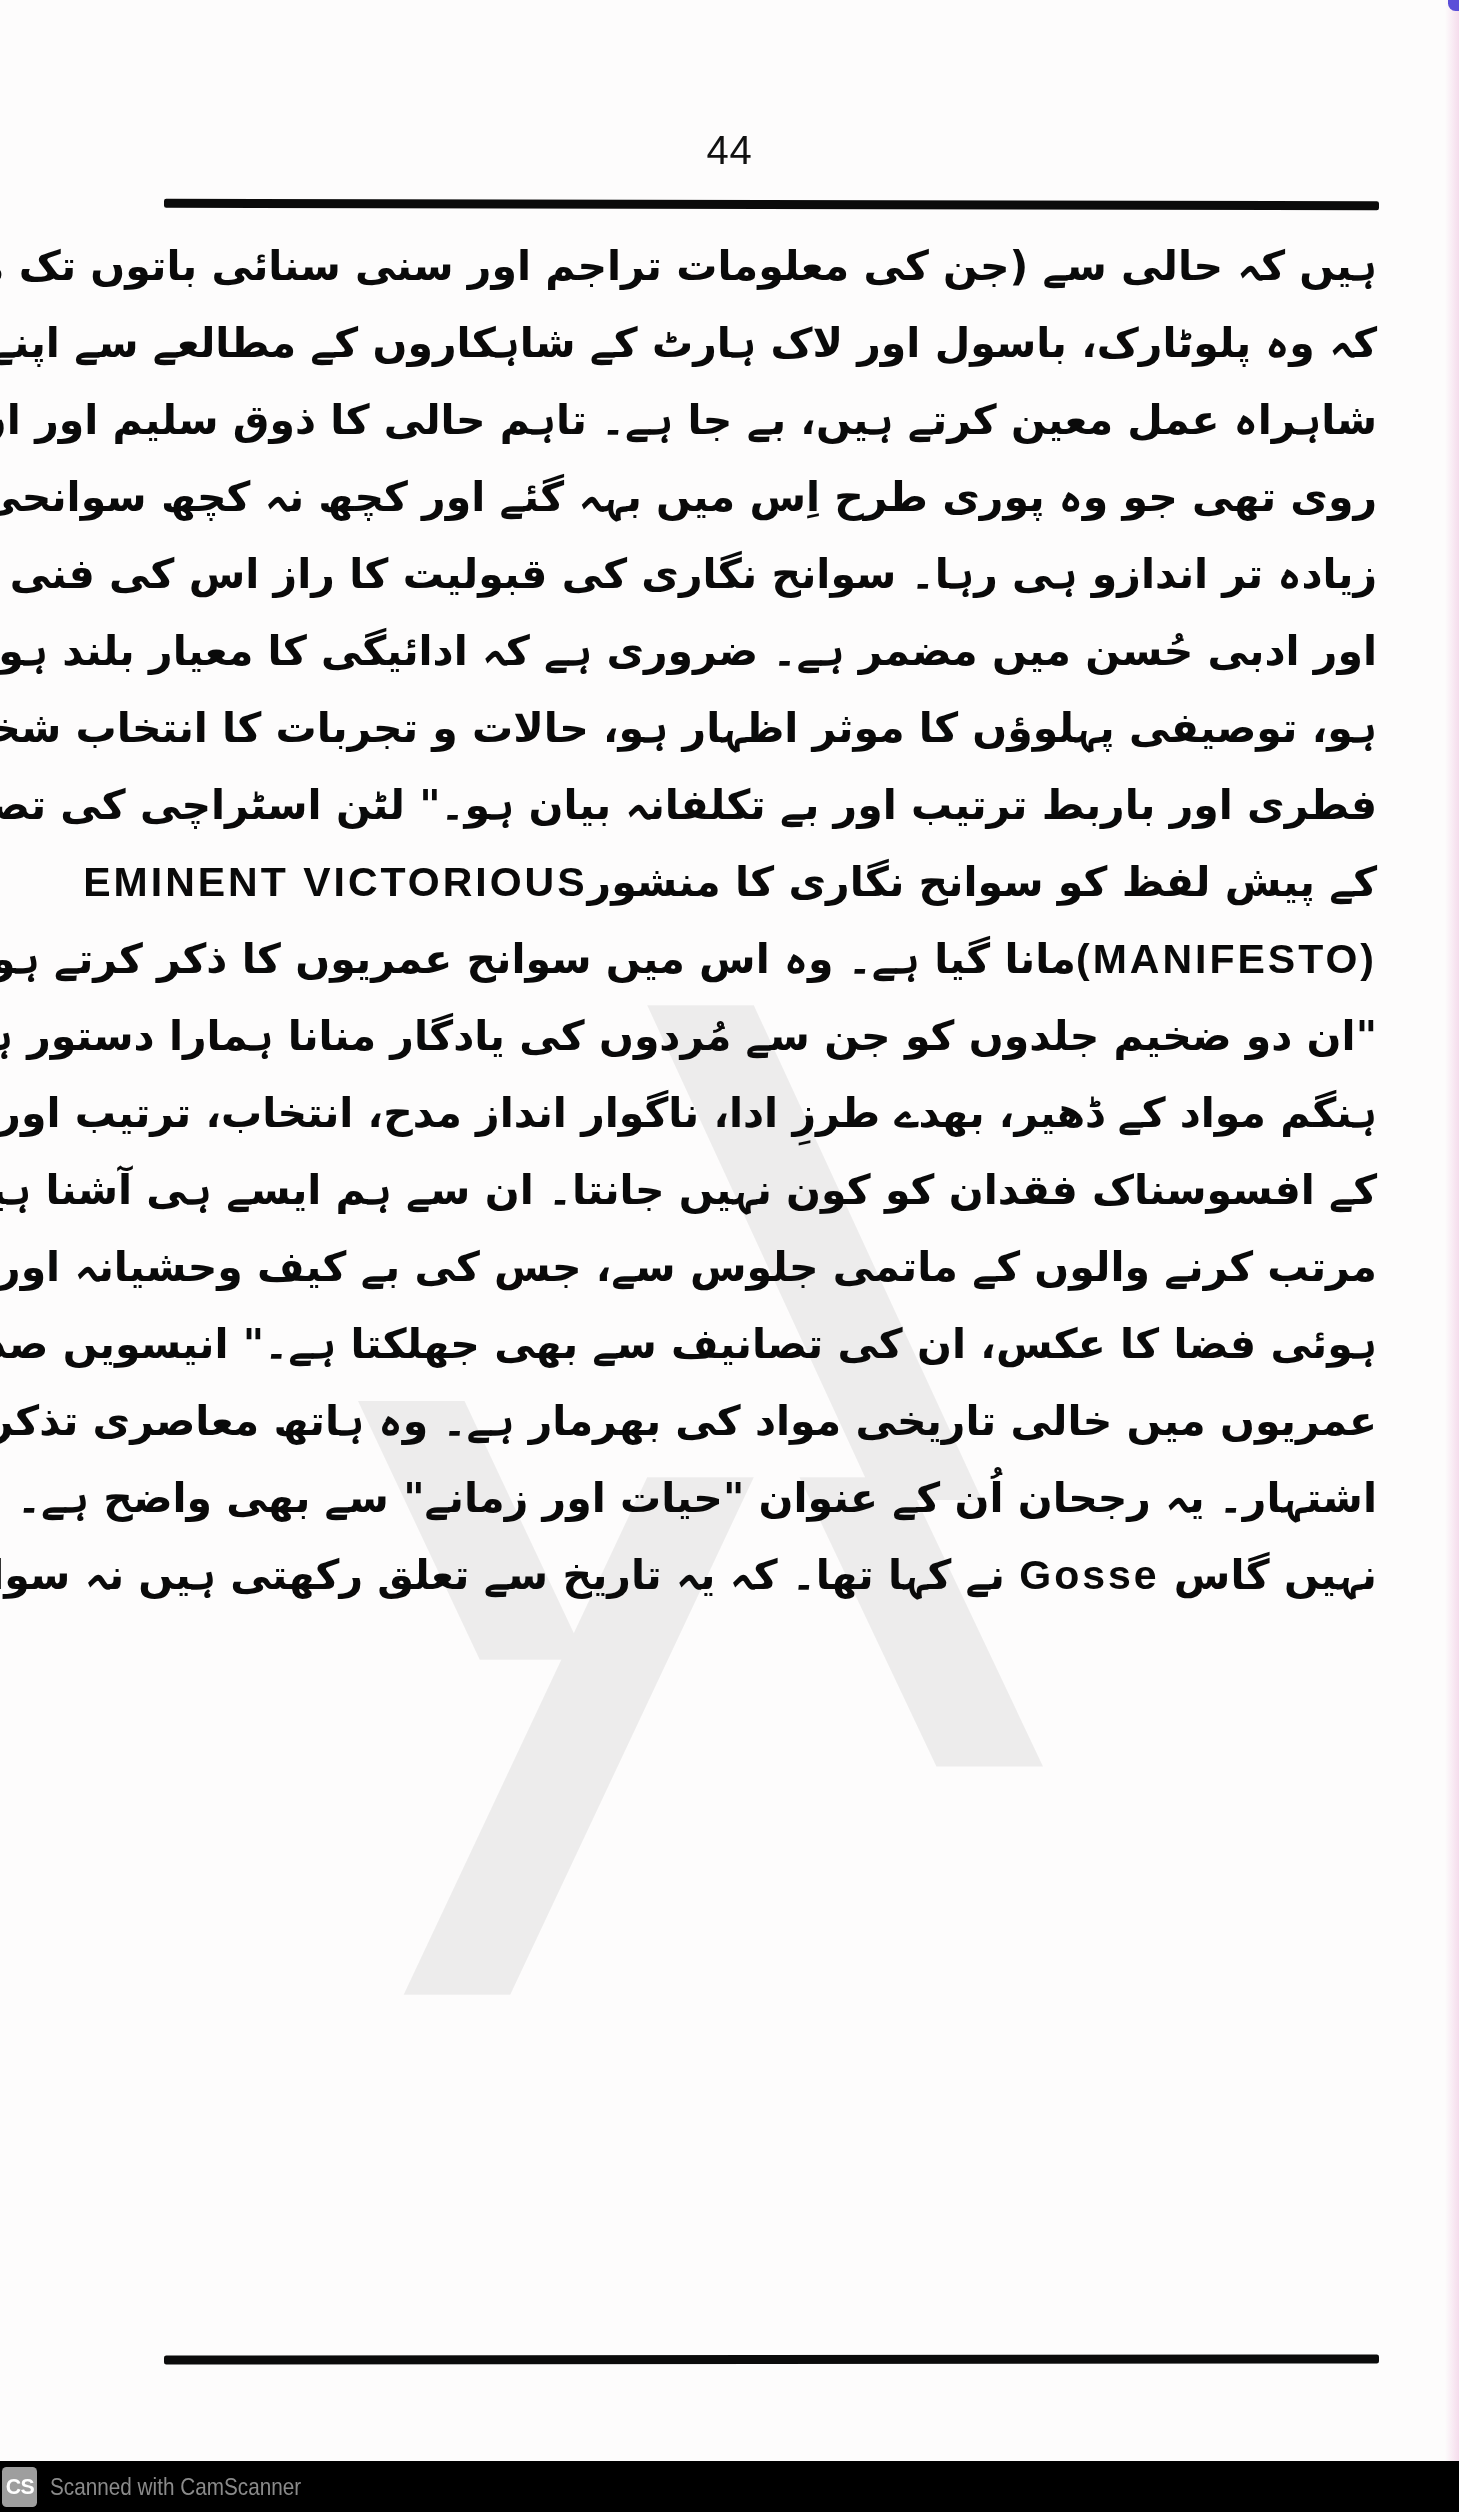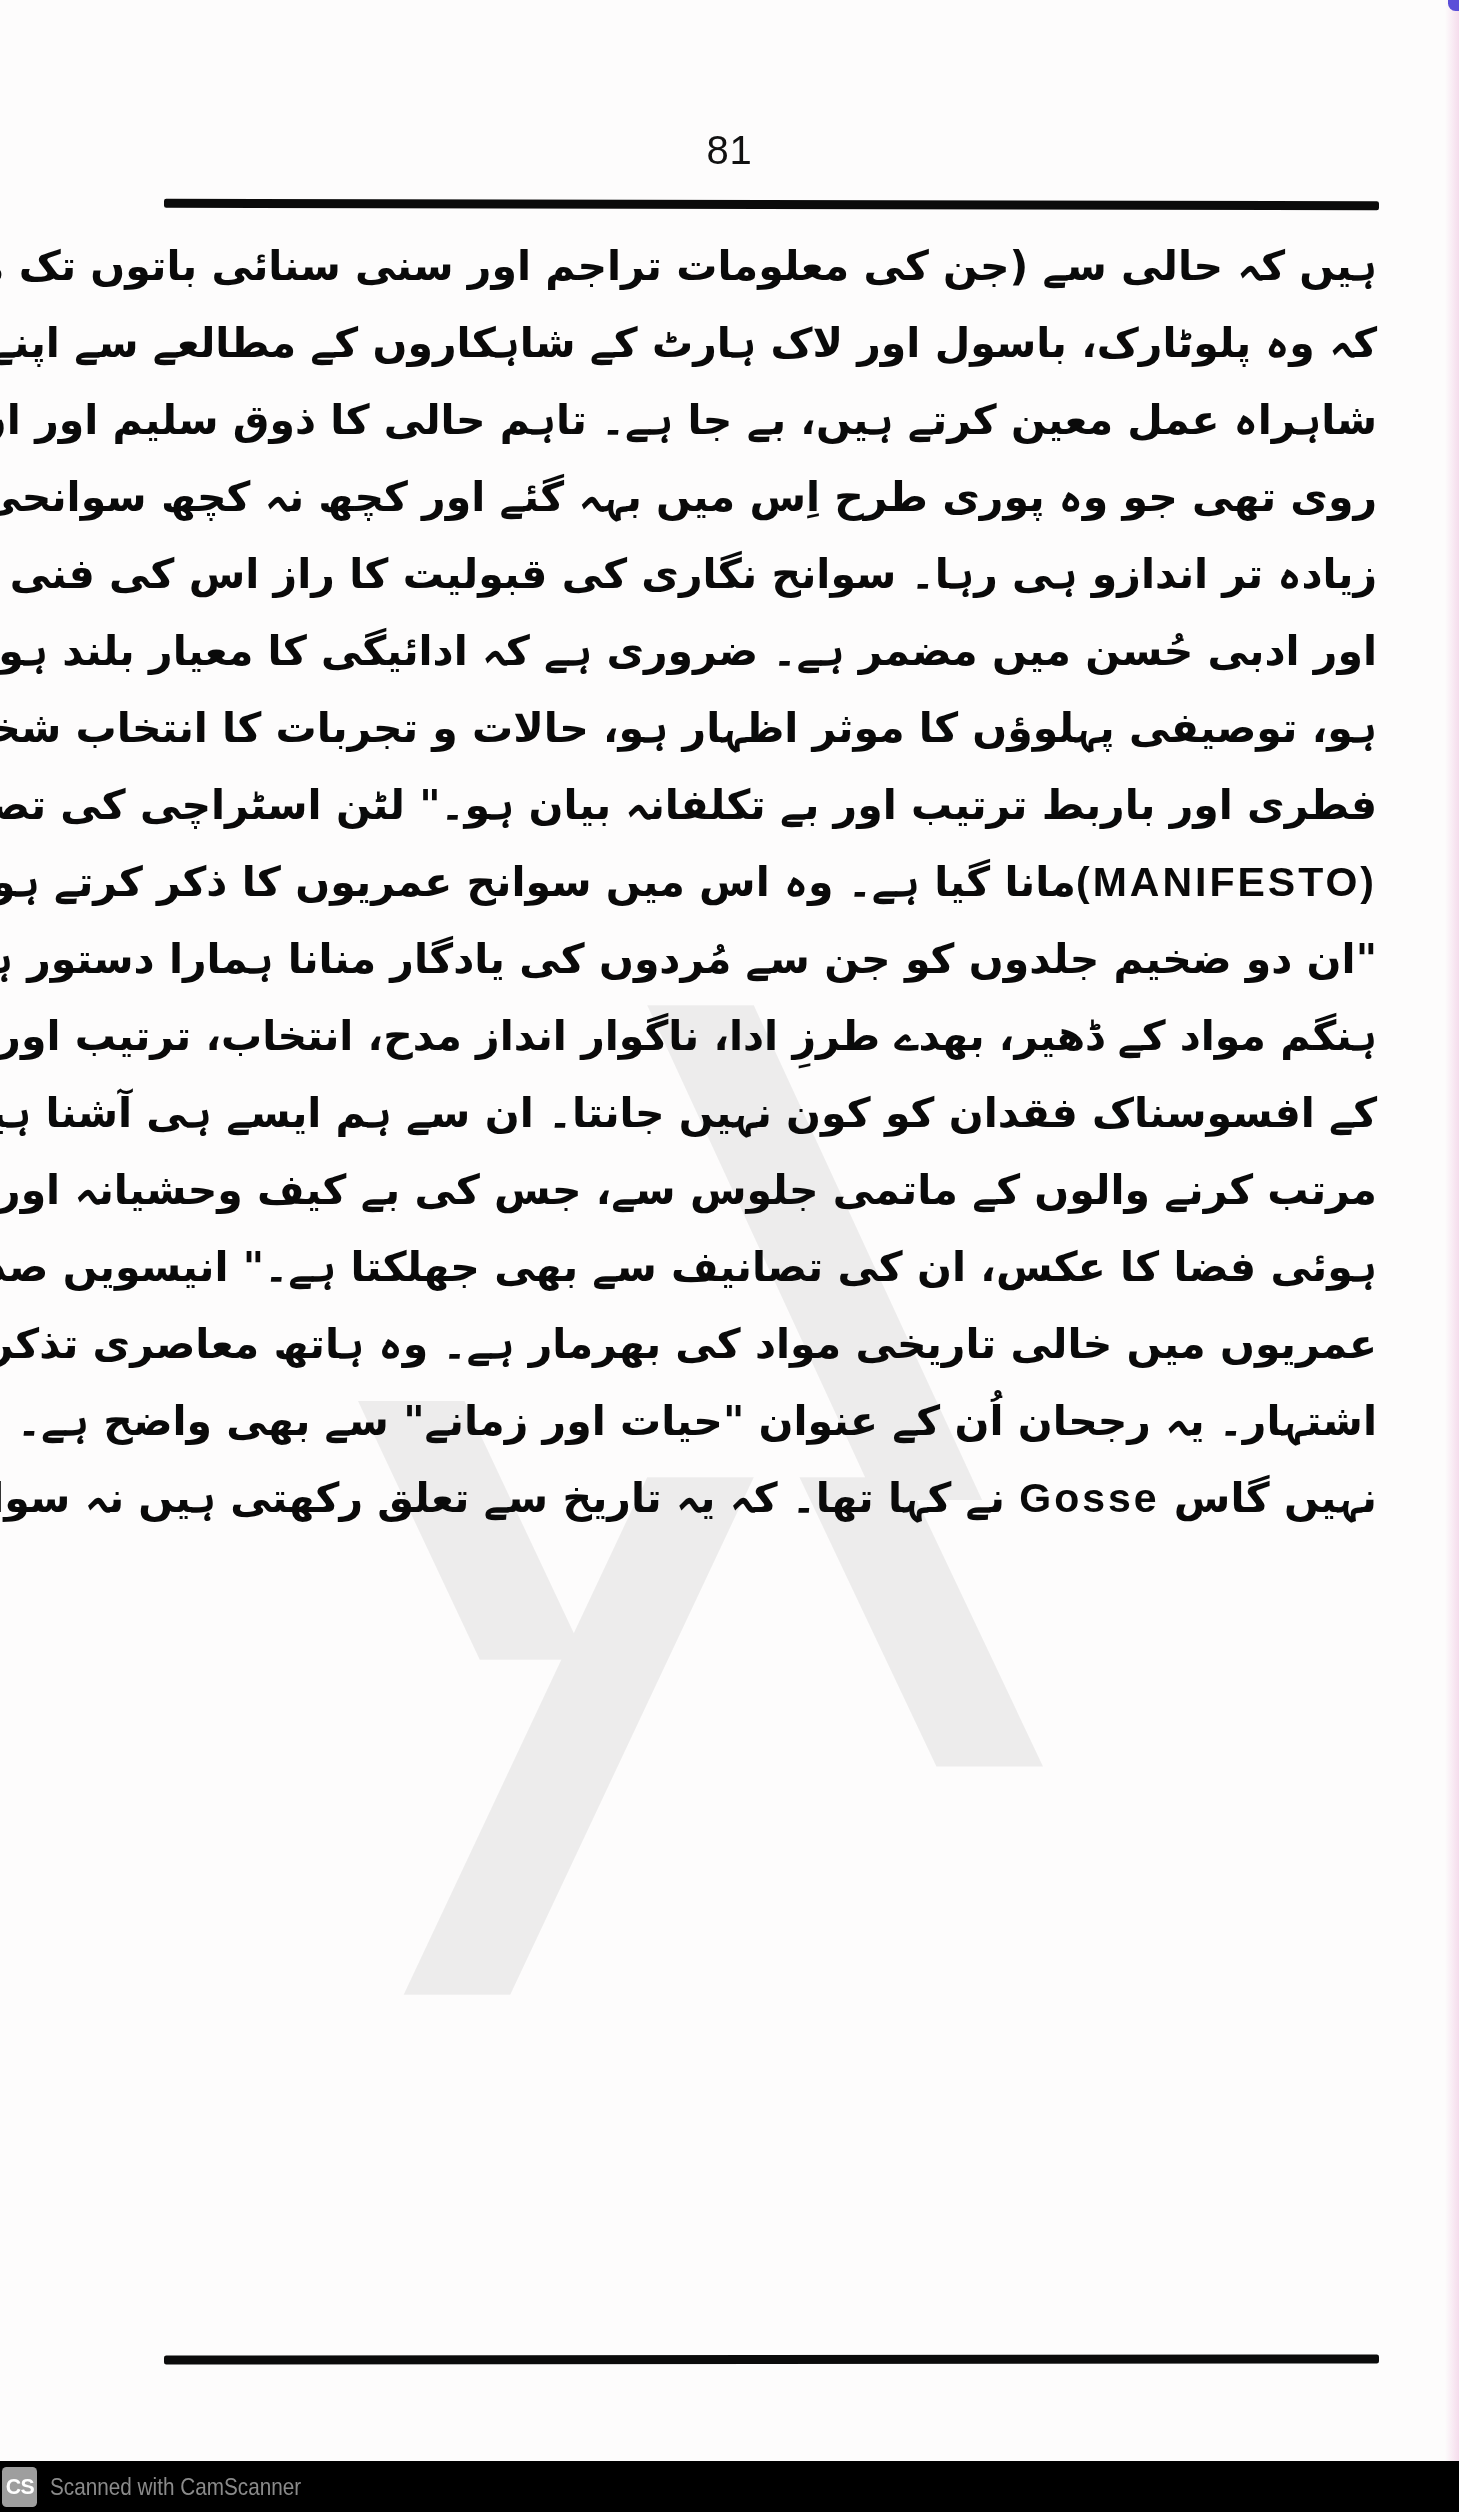--- a/index.html
+++ b/index.html
@@ -142,33 +142,36 @@
   <div class="page-edge"></div>
   <div class="corner-mark"></div>
 
   <svg class="watermark" viewBox="0 0 900 1300">
     <polygon points="380,0 520,0 820,650 680,650" fill="#555"></polygon>
     <polygon points="60,1300 200,1300 520,620 380,620" fill="#555"></polygon>
     <polygon points="580,620 720,620 900,1000 760,1000" fill="#555"></polygon>
     <polygon points="0,520 140,520 300,860 160,860" fill="#555"></polygon>
   </svg>
 
-  <div class="page-number">81</div>
+  <div class="page-number">44</div>
 
   <div class="rule top"></div>
 
   <div class="text-block">
     <div class="line">ہیں کہ حالی سے (جن کی معلومات تراجم اور سنی سنائی باتوں تک محدود تھیں) یہ توقع کرنا</div>
     <div class="line">کہ وہ پلوٹارک، باسول اور لاک ہارٹ کے شاہکاروں کے مطالعے سے اپنے لیے</div>
     <div class="line">شاہراہ عمل معین کرتے ہیں، بے جا ہے۔ تاہم حالی کا ذوق سلیم اور ان کی سلامت</div>
     <div class="line">روی تھی جو وہ پوری طرح اِس میں بہہ گئے اور کچھ نہ کچھ سوانحی دلچسپی برقرار رہی جو لیکن</div>
     <div class="line">زیادہ تر اندازو ہی رہا۔ سوانح نگاری کی قبولیت کا راز اس کی فنی خوبیوں اور جمالیاتی</div>
     <div class="line">اور ادبی حُسن میں مضمر ہے۔ ضروری ہے کہ ادائیگی کا معیار بلند ہو، اسلوب میں بانکپن</div>
     <div class="line">ہو، توصیفی پہلوؤں کا موثر اظہار ہو، حالات و تجربات کا انتخاب شخصیت کا مظہر ہو،</div>
     <div class="line">فطری اور باربط ترتیب اور بے تکلفانہ بیان ہو۔" لٹن اسٹراچی کی تصنیف</div>
+    <div class="line">
+      <span>کے پیش لفظ کو سوانح نگاری کا منشور</span><span class="latin">EMINENT VICTORIOUS</span>
+    </div>
     <div class="line">
       <span class="latin">(MANIFESTO)</span><span>مانا گیا ہے۔ وہ اس میں سوانح عمریوں کا ذکر کرتے ہوئے</span>
     </div>
     <div class="line">"ان دو ضخیم جلدوں کو جن سے مُردوں کی یادگار منانا ہمارا دستور ہے اور اِن کے بے</div>
     <div class="line">ہنگم مواد کے ڈھیر، بھدے طرزِ ادا، ناگوار انداز مدح، انتخاب، ترتیب اور بے تکلفی</div>
     <div class="line">کے افسوسناک فقدان کو کون نہیں جانتا۔ ان سے ہم ایسے ہی آشنا ہیں جیسے ان کے</div>
     <div class="line">مرتب کرنے والوں کے ماتمی جلوس سے، جس کی بے کیف وحشیانہ اور مُردنی سی چھائی</div>
     <div class="line">ہوئی فضا کا عکس، ان کی تصانیف سے بھی جھلکتا ہے۔" انیسویں صدی کی سوانح</div>
     <div class="line">عمریوں میں خالی تاریخی مواد کی بھرمار ہے۔ وہ ہاتھ معاصری تذکرے ہیں یا ضخیم سیاسی</div>
     <div class="line">اشتہار۔ یہ رجحان اُن کے عنوان "حیات اور زمانے" سے بھی واضح ہے۔ انھی کے</div>

